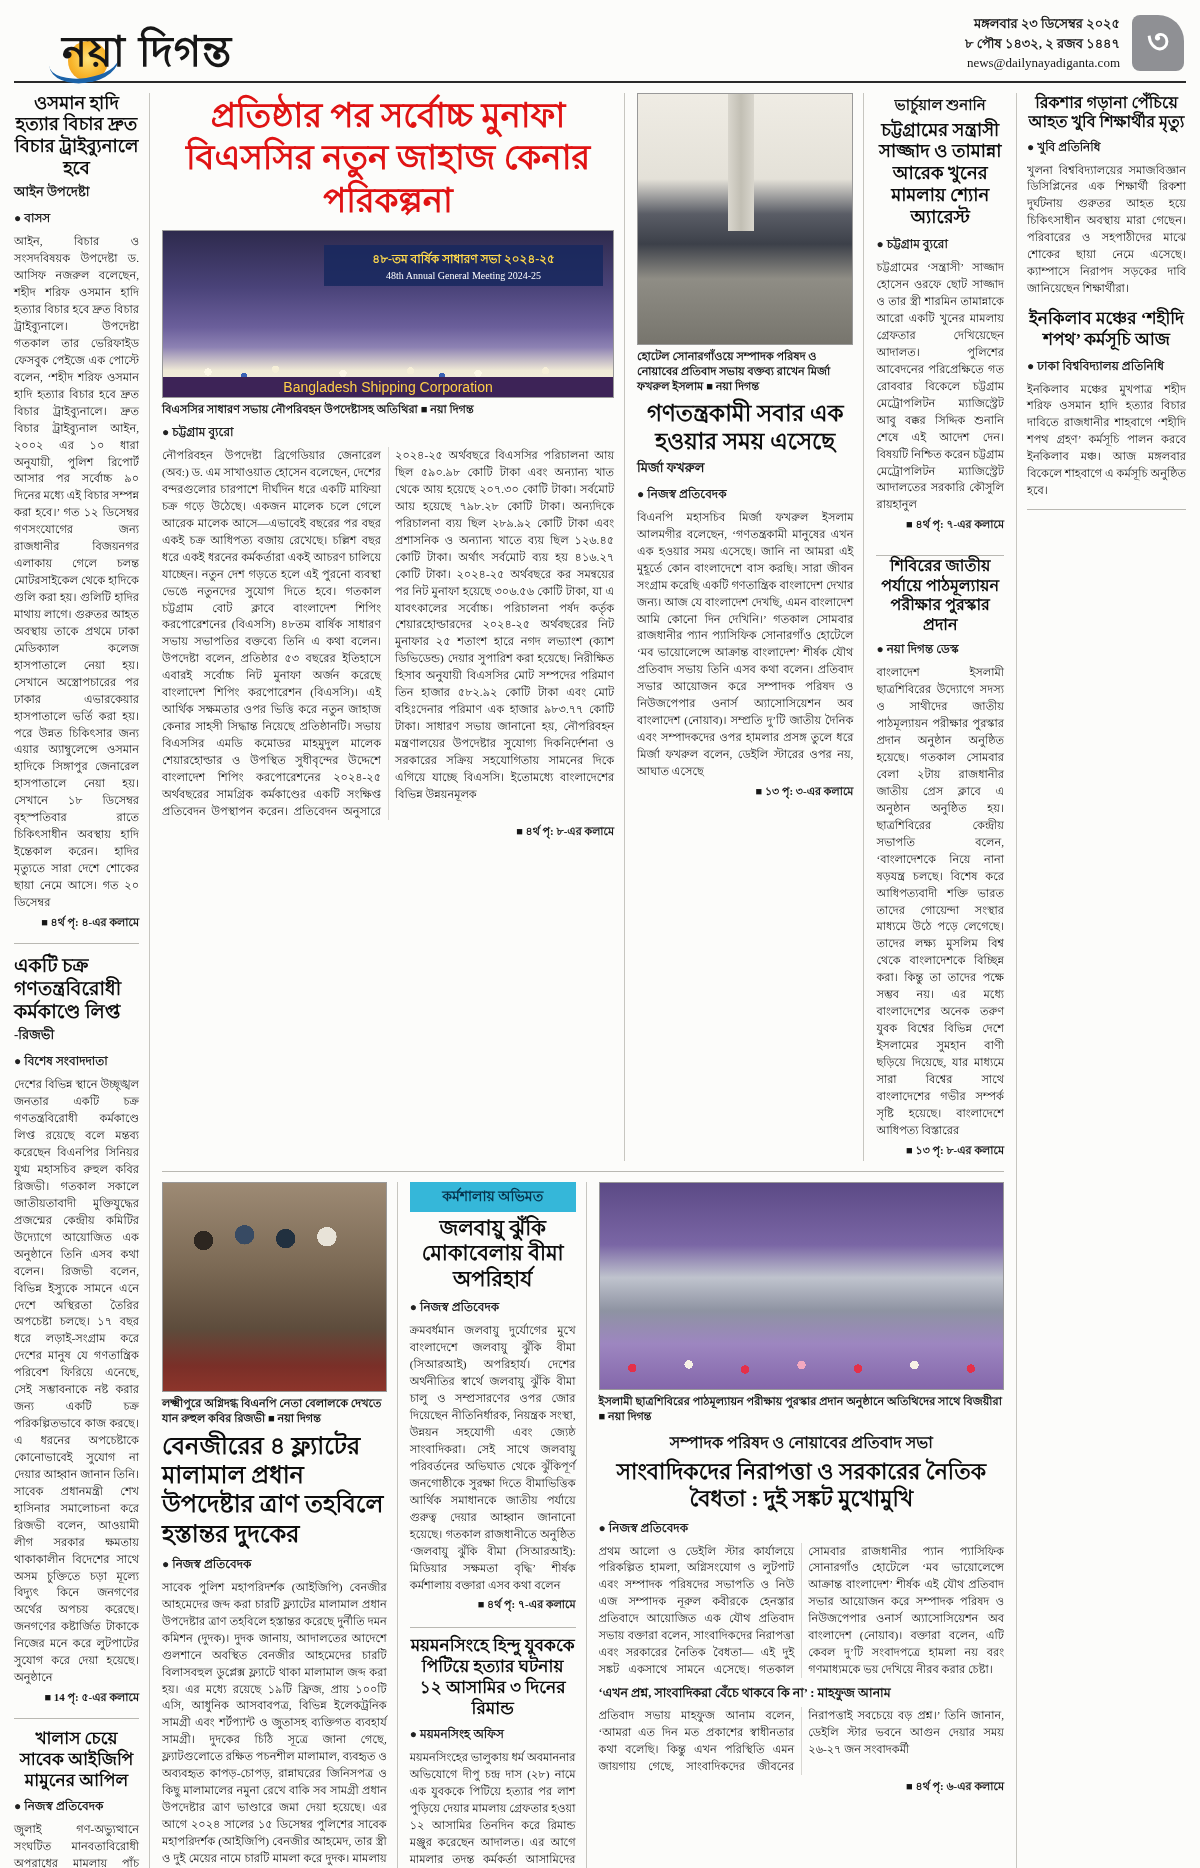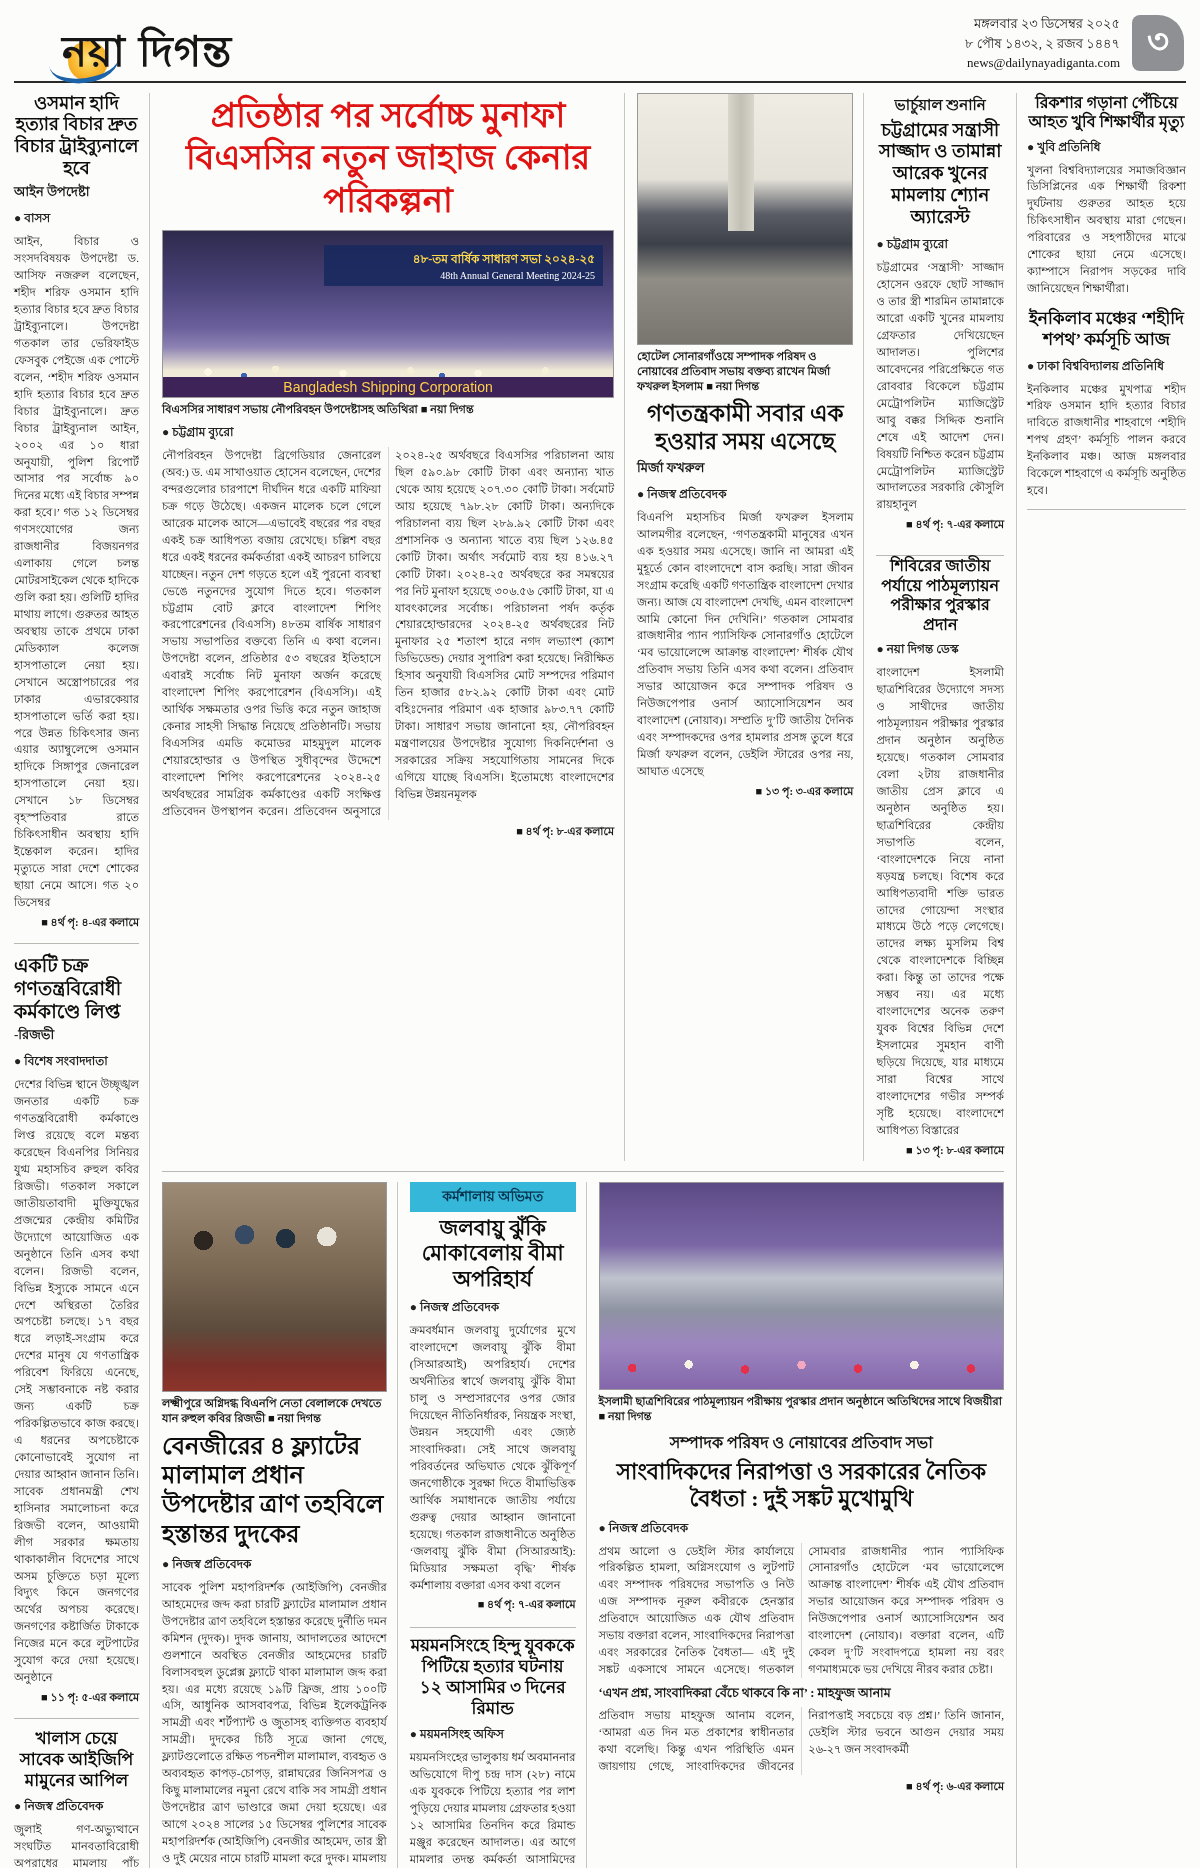--- a/index.html
+++ b/index.html
@@ -15,21 +15,21 @@
   .page{width:1200px;min-height:1868px;margin:0 auto;background:#fcfcfa;padding:8px 14px 14px;position:relative;}
 
   
   .masthead{display:flex;align-items:flex-end;justify-content:space-between;padding:6px 2px 8px;}
   .brand{display:flex;align-items:flex-end;gap:6px;}
   .sun{width:40px;height:40px;border-radius:50%;background:radial-gradient(circle at 50% 45%,#ffe27a 0%,#f8b62c 55%,#ef8f12 100%);position:relative;top:8px;left:52px;z-index:0;}
   .swoosh{position:absolute;left:-18px;top:16px;width:70px;height:26px;border-bottom:5px solid #1c63a8;border-radius:0 0 60% 60%/0 0 100% 100%;transform:rotate(-8deg);}
   .brand-text{font-family:"Liberation Sans","DejaVu Sans",sans-serif;font-weight:bold;font-size:42px;line-height:1;letter-spacing:1px;position:relative;z-index:1;}
   .issue{display:flex;align-items:center;gap:12px;}
   .issue-lines{text-align:right;font-size:13px;line-height:1.5;}
-  .issue-lines .em{font-weight:normal;}
+  .issue-lines .em{font-weight:bold;}
   .pagenum{width:52px;height:56px;background:var(--page_num_bg);border-radius:8px 26px 8px 8px;color:#fff;font-size:34px;font-weight:bold;display:flex;align-items:center;justify-content:center;font-family:"Liberation Sans",sans-serif;}
   .toprule{border:0;border-top:2px solid #2a2a2a;margin:0 0 10px;}
 
   
   .hl{font-weight:bold;line-height:1.22;color:#0d0d0d;}
   .hl.center{text-align:center;}
   .kicker-plain{font-weight:bold;text-align:center;font-size:15px;margin-bottom:2px;}
   .kicker-bar{display:block;text-align:center;font-weight:bold;font-size:14px;color:#06344e;background:var(--kicker_cyan_bg);padding:3px 6px;margin-bottom:4px;}
   .attrib{text-align:left;font-weight:bold;font-size:13px;margin:2px 0;}
   .byline{font-weight:bold;font-size:12px;margin:6px 0 4px;color:#222;}
@@ -48,21 +48,21 @@
 
   .row{display:flex;gap:12px;}
   .row > div{min-width:0;}
   .sep-r{border-right:1px solid #c7c6c0;padding-right:10px;}
 
   .red-main{color:var(--headline_red);font-size:34px;font-weight:bold;text-align:center;line-height:1.25;margin:2px 0 8px;}
 
   
   .photo{position:relative;width:100%;overflow:hidden;border:1px solid #999;color:#fff;}
   .ph-bsc{height:168px;background:linear-gradient(180deg,#2e2a4d 0%,#4a4379 34%,#6b5f9b 58%,#8d82b3 70%,#efe9d6 84%,#f6f1e1 100%);}
-  .ph-bsc .ovl{position:absolute;top:14px;right:10px;width:62%;background:rgba(23,40,94,.85);padding:5px 8px;text-align:right;}
+  .ph-bsc .ovl{position:absolute;top:14px;right:10px;width:62%;background:rgba(23,40,94,.85);padding:5px 8px;text-align:center;}
   .ph-bsc .ovl .l1{font-size:12px;font-weight:bold;color:#ffd94d;}
   .ph-bsc .ovl .l2{font-size:10px;color:#fff;}
   .ph-bsc .strip{position:absolute;bottom:0;left:0;right:0;background:#3d2357;color:#ffcf4a;font-size:14px;text-align:center;padding:2px 0;font-family:Liberation Sans, sans-serif;}
   .ph-flowers{position:absolute;bottom:12px;left:0;right:0;height:26px;background:
       radial-gradient(circle 6px at 10% 50%,#fdf8e6 60%,transparent 61%),
       radial-gradient(circle 6px at 25% 40%,#f6efd8 60%,transparent 61%),
       radial-gradient(circle 6px at 40% 55%,#fdf8e6 60%,transparent 61%),
       radial-gradient(circle 6px at 55% 45%,#f6efd8 60%,transparent 61%),
       radial-gradient(circle 6px at 70% 55%,#fdf8e6 60%,transparent 61%),
       radial-gradient(circle 6px at 85% 45%,#f6efd8 60%,transparent 61%),
@@ -120,21 +120,21 @@
         <div class="byline">● বাসস</div>
         <div class="body-txt">আইন, বিচার ও সংসদবিষয়ক উপদেষ্টা ড. আসিফ নজরুল বলেছেন, শহীদ শরিফ ওসমান হাদি হত্যার বিচার হবে দ্রুত বিচার ট্রাইব্যুনালে। উপদেষ্টা গতকাল তার ভেরিফাইড ফেসবুক পেইজে এক পোস্টে বলেন, ‘শহীদ শরিফ ওসমান হাদি হত্যার বিচার হবে দ্রুত বিচার ট্রাইব্যুনালে। দ্রুত বিচার ট্রাইব্যুনাল আইন, ২০০২ এর ১০ ধারা অনুযায়ী, পুলিশ রিপোর্ট আসার পর সর্বোচ্চ ৯০ দিনের মধ্যে এই বিচার সম্পন্ন করা হবে।’ গত ১২ ডিসেম্বর গণসংযোগের জন্য রাজধানীর বিজয়নগর এলাকায় গেলে চলন্ত মোটরসাইকেল থেকে হাদিকে গুলি করা হয়। গুলিটি হাদির মাথায় লাগে। গুরুতর আহত অবস্থায় তাকে প্রথমে ঢাকা মেডিক্যাল কলেজ হাসপাতালে নেয়া হয়। সেখানে অস্ত্রোপচারের পর ঢাকার এভারকেয়ার হাসপাতালে ভর্তি করা হয়। পরে উন্নত চিকিৎসার জন্য এয়ার অ্যাম্বুলেন্সে ওসমান হাদিকে সিঙ্গাপুর জেনারেল হাসপাতালে নেয়া হয়। সেখানে ১৮ ডিসেম্বর বৃহস্পতিবার রাতে চিকিৎসাধীন অবস্থায় হাদি ইন্তেকাল করেন। হাদির মৃত্যুতে সারা দেশে শোকের ছায়া নেমে আসে। গত ২০ ডিসেম্বর</div>
         <div class="jump">■ ৪র্থ পৃ: ৪-এর কলামে</div>
       </div>
 
       <div class="art rule-b">
         <div class="hl" style="font-size:19px">একটি চক্র গণতন্ত্রবিরোধী কর্মকাণ্ডে লিপ্ত</div>
         <div class="attrib">-রিজভী</div>
         <div class="byline">● বিশেষ সংবাদদাতা</div>
         <div class="body-txt">দেশের বিভিন্ন স্থানে উচ্ছৃঙ্খল জনতার একটি চক্র গণতন্ত্রবিরোধী কর্মকাণ্ডে লিপ্ত রয়েছে বলে মন্তব্য করেছেন বিএনপির সিনিয়র যুগ্ম মহাসচিব রুহুল কবির রিজভী। গতকাল সকালে জাতীয়তাবাদী মুক্তিযুদ্ধের প্রজন্মের কেন্দ্রীয় কমিটির উদ্যোগে আয়োজিত এক অনুষ্ঠানে তিনি এসব কথা বলেন। রিজভী বলেন, বিভিন্ন ইস্যুকে সামনে এনে দেশে অস্থিরতা তৈরির অপচেষ্টা চলছে। ১৭ বছর ধরে লড়াই-সংগ্রাম করে দেশের মানুষ যে গণতান্ত্রিক পরিবেশ ফিরিয়ে এনেছে, সেই সম্ভাবনাকে নষ্ট করার জন্য একটি চক্র পরিকল্পিতভাবে কাজ করছে। এ ধরনের অপচেষ্টাকে কোনোভাবেই সুযোগ না দেয়ার আহ্বান জানান তিনি। সাবেক প্রধানমন্ত্রী শেখ হাসিনার সমালোচনা করে রিজভী বলেন, আওয়ামী লীগ সরকার ক্ষমতায় থাকাকালীন বিদেশের সাথে অসম চুক্তিতে চড়া মূল্যে বিদ্যুৎ কিনে জনগণের অর্থের অপচয় করেছে। জনগণের কষ্টার্জিত টাকাকে নিজের মনে করে লুটপাটের সুযোগ করে দেয়া হয়েছে। অনুষ্ঠানে</div>
-        <div class="jump">■ ১১ পৃ: ৫-এর কলামে</div>
+        <div class="jump">■ 14 পৃ: ৫-এর কলামে</div>
       </div>
 
       <div class="art rule-b">
         <div class="hl center" style="font-size:17px">খালাস চেয়ে সাবেক আইজিপি মামুনের আপিল</div>
         <div class="byline">● নিজস্ব প্রতিবেদক</div>
         <div class="body-txt">জুলাই গণ-অভ্যুত্থানে সংঘটিত মানবতাবিরোধী অপরাধের মামলায় পাঁচ বছরের সাজা থেকে খালাস চেয়ে আপিল করেছেন রাজসাক্ষী পুলিশের সাবেক মহাপরিদর্শক (আইজিপি) চৌধুরী আবদুল্লাহ আল মামুন। গতকাল সোমবার সকালে সুপ্রিম কোর্টের সংশ্লিষ্ট শাখায় আইনজীবীর মাধ্যমে এ আপিল করেন তিনি। ২০২৪ সালের জুলাই-আগস্টের গণ-অভ্যুত্থানে সংঘটিত মানবতাবিরোধী অপরাধের মামলায় আন্তর্জাতিক অপরাধ ট্রাইব্যুনাল-১ ক্ষমতাচ্যুত প্রধানমন্ত্রী শেখ হাসিনা ও সাবেক স্বরাষ্ট্রমন্ত্রী আসাদুজ্জামান</div>
 
       </div>
 
     </div>

